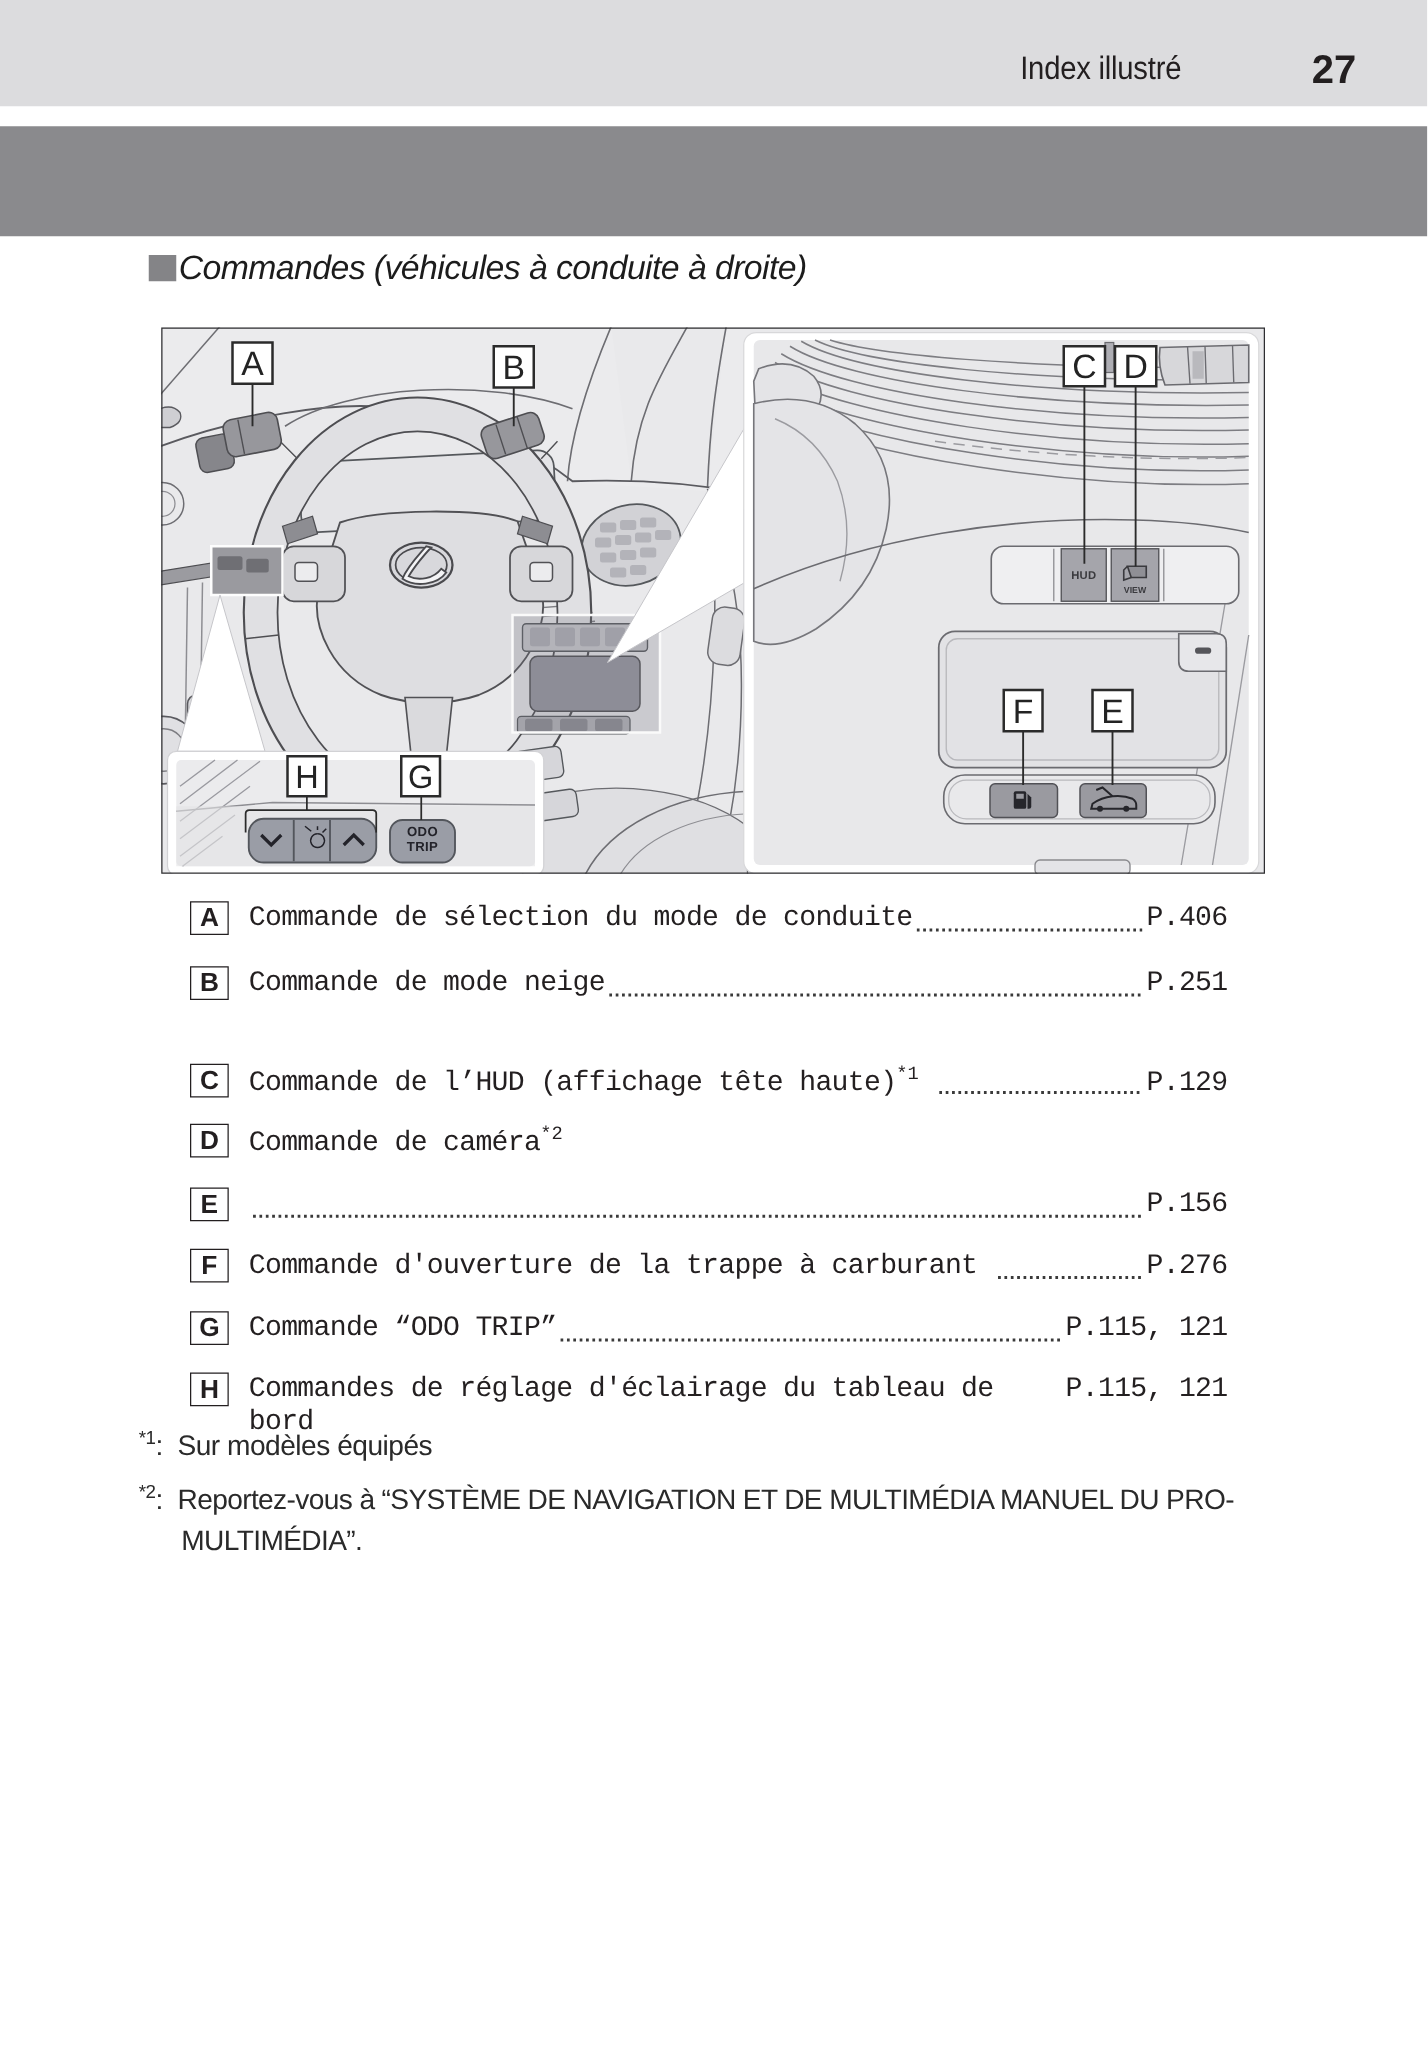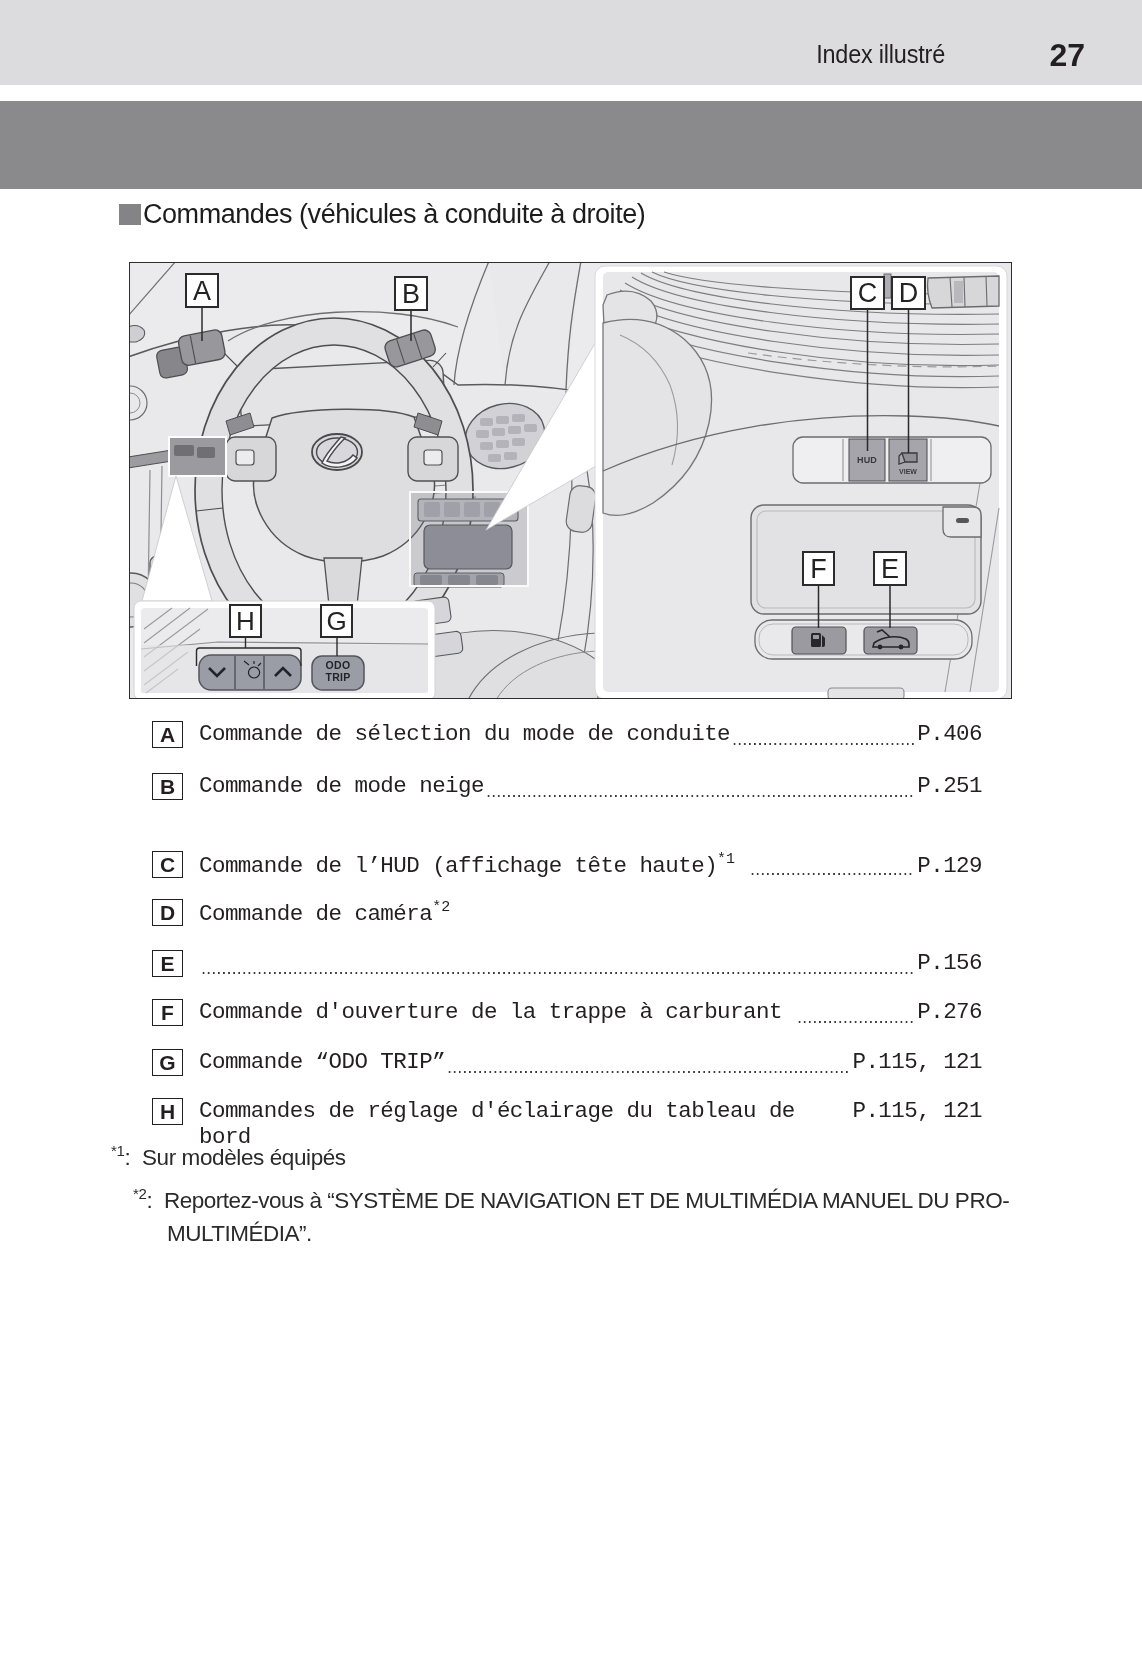--- a/index.html
+++ b/index.html
@@ -2,21 +2,21 @@
 <html><head>
 <meta charset="utf-8">
 <style>
   html,body{margin:0;padding:0;background:#fff;}
   .page{position:relative;width:1142px;height:1622px;background:#fff;overflow:hidden;
         font-family:"Liberation Sans",sans-serif;color:#231f20;}
   .topbar{position:absolute;left:0;top:0;width:1142px;height:85px;background:#dcdcde;}
   .htitle{position:absolute;left:0;top:39px;width:945px;text-align:right;font-size:26px;letter-spacing:-0.2px;transform:scaleX(0.90);transform-origin:945px 50%;}
   .pnum{position:absolute;left:13px;top:37px;width:1072px;text-align:right;font-size:32px;font-weight:bold;letter-spacing:0;}
   .band{position:absolute;left:0;top:101px;width:1142px;height:88px;background:#8a8a8d;}
-  .heading{position:absolute;left:119px;top:199px;font-size:27px;color:#1c1c1c;letter-spacing:-0.45px;}
+  .heading{position:absolute;left:119px;top:199px;font-size:27px;color:#1c1c1c;letter-spacing:-0.45px;font-style:italic;}
   .sq{display:inline-block;width:22px;height:21px;background:#848487;margin-right:2px;vertical-align:-2px;}
   .list{position:absolute;left:0;top:0;}
   .row{position:absolute;left:152px;width:830px;}
   .tag{position:absolute;left:0;top:0;width:29px;height:25px;border:1.6px solid #231f20;
        font-size:21px;font-weight:bold;text-align:center;line-height:25px;}
   .entry{position:absolute;left:47px;top:0;width:783px;}
   .line{display:flex;align-items:baseline;height:29px;font-size:22.5px;font-family:Liberation Mono, monospace;}
   .dots{flex:1 1 auto;margin:0 3px 0 2px;align-self:stretch;
         background-image:radial-gradient(circle,#3a3a3a 1.15px,rgba(0,0,0,0) 1.35px);
         background-size:5.1px 4px;background-position:left bottom 4px;background-repeat:repeat-x;}
@@ -427,14 +427,14 @@
             <span>Commandes de réglage d'éclairage du tableau de bord</span>
             <span class="dots"></span>
             <span class="pg">P.115,&nbsp;121</span>
           </div>
         </div>
     </div>
   </div>
 
   <div class="foot" style="left:111px;top:1142px;"><span class="fnmark">*1</span>:&nbsp; Sur modèles équipés</div>
 
-  <div class="foot" style="left:111px;top:1177px;line-height:33px;white-space:nowrap;margin-left:22px;"><span class="fnmark">*2</span>:&nbsp; <span class="fn2">Reportez-vous à “SYSTÈME DE NAVIGATION ET DE MULTIMÉDIA MANUEL DU PRO-</span><br><span class="fn2" style="margin-left:34px">MULTIMÉDIA”.</span></div>
+  <div class="foot" style="left:111px;top:1177px;line-height:33px;white-space:nowrap;"><span class="fnmark">*2</span>:&nbsp; <span class="fn2">Reportez-vous à “SYSTÈME DE NAVIGATION ET DE MULTIMÉDIA MANUEL DU PRO-</span><br><span class="fn2" style="margin-left:34px">MULTIMÉDIA”.</span></div>
 </div>
 
 </body></html>

